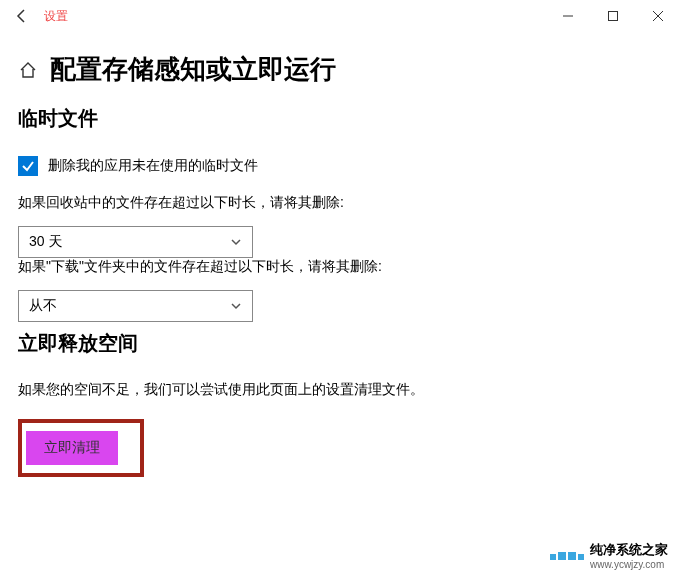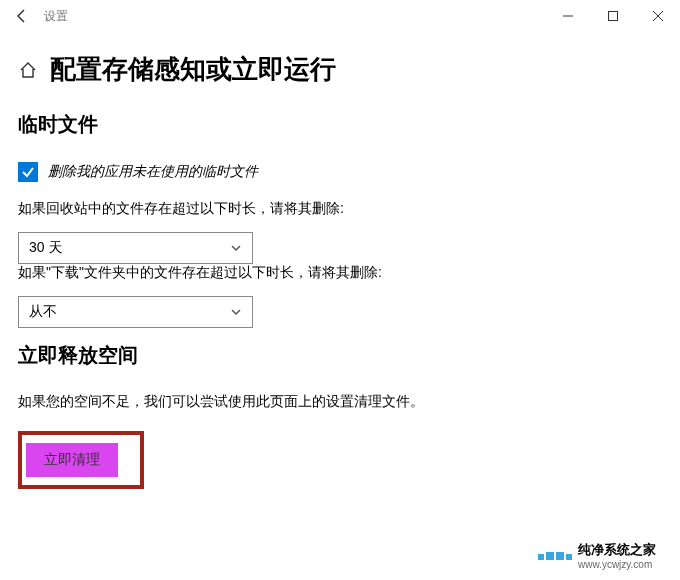--- a/index.html
+++ b/index.html
@@ -24,21 +24,21 @@
       display: flex;
       align-items: center;
       justify-content: center;
       cursor: pointer;
       background: transparent;
       border: none;
     }
     .tb-title {
       font-size: 12px;
       margin-left: 8px;
-      color: #737373;
+      color: #ef4444;
     }
     .tb-spacer { flex: 1; }
     .tb-btn {
       width: 45px;
       height: 30px;
       display: flex;
       align-items: center;
       justify-content: center;
       cursor: pointer;
       background: transparent;
@@ -81,42 +81,41 @@
       position: absolute;
       top: -8px;
       left: 8px;
       font-size: 13px;
       color: #222;
       white-space: nowrap;
     }
     h2.section {
       font-size: 20px;
       font-weight: 600;
-      margin-top: 14px;
+      margin-top: 8px;
       margin-bottom: 24px;
     }
     .checkbox-row {
       display: flex;
       align-items: center;
       gap: 10px;
       margin-bottom: 18px;
     }
     .checkbox {
       width: 20px;
       height: 20px;
       background: #0078d7;
       border: none;
       display: flex;
       align-items: center;
       justify-content: center;
       cursor: pointer;
     }
     .checkbox-label {
       font-size: 14px;
-      font-style: italic;
     }
     .desc {
       font-size: 14px;
       margin-bottom: 14px;
     }
     .select {
       width: 235px;
       height: 32px;
       border: 1px solid #888;
       display: flex;
@@ -137,21 +136,21 @@
       background: #d946ef;
       border: none;
       padding: 8px 18px;
       font-size: 14px;
       color: #333;
       cursor: pointer;
     }
     .watermark {
       position: absolute;
       bottom: 10px;
-      right: 24px;
+      right: 12px;
       display: flex;
       align-items: center;
       gap: 6px;
       font-size: 13px;
     }
     .wm-cubes {
       display: flex;
       gap: 2px;
     }
     .wm-cube {

